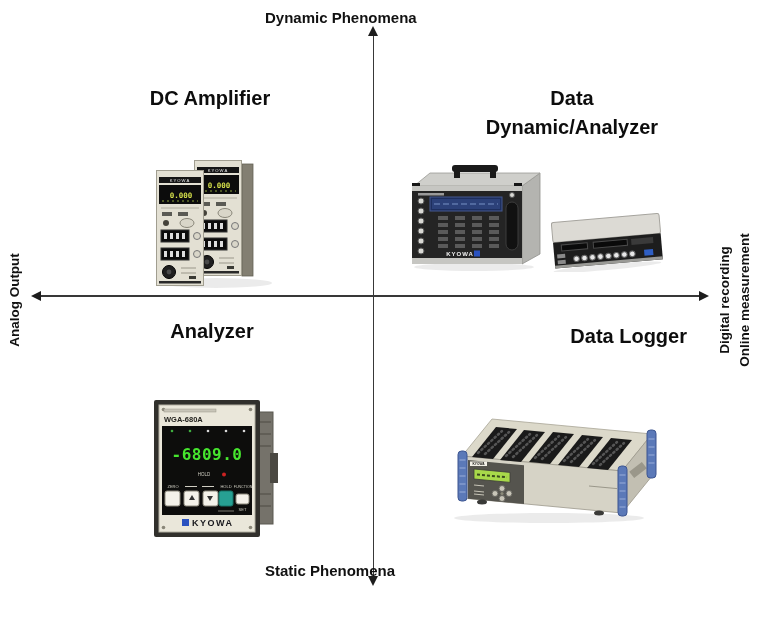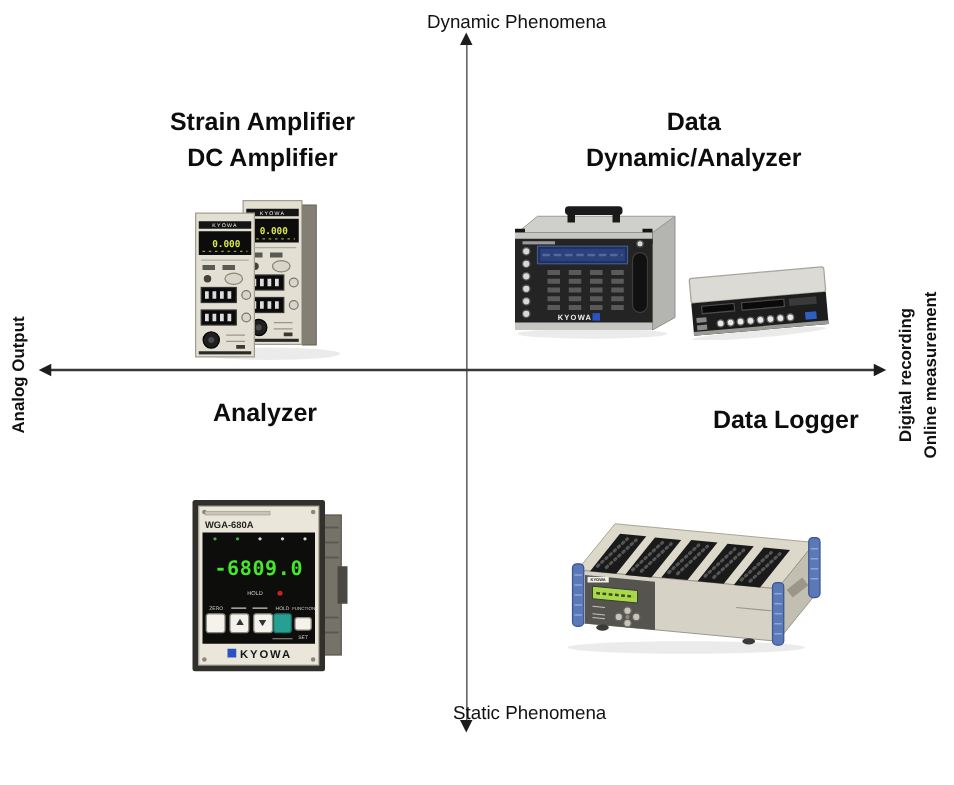--- a/index.html
+++ b/index.html
@@ -10,30 +10,30 @@
   .abs{position:absolute;}
   
   .vline{left:372.5px;top:34px;width:1.5px;height:546px;background:#383838;}
   .hline{left:40px;top:295px;width:661px;height:1.5px;background:#383838;}
   .arrow{width:0;height:0;}
   .arrow-up{left:368px;top:26px;border-left:5px solid transparent;border-right:5px solid transparent;border-bottom:10px solid #1d1d1d;}
   .arrow-down{left:368px;top:576px;border-left:5px solid transparent;border-right:5px solid transparent;border-top:10px solid #1d1d1d;}
   .arrow-left{left:31px;top:291px;border-top:5px solid transparent;border-bottom:5px solid transparent;border-right:10px solid #1d1d1d;}
   .arrow-right{left:699px;top:291px;border-top:5px solid transparent;border-bottom:5px solid transparent;border-left:10px solid #1d1d1d;}
   
-  .axis-label{font-weight:normal;font-size:15px;color:#111;text-align:right;width:220px;}
+  .axis-label{font-weight:bold;font-size:15px;color:#111;text-align:left;width:220px;}
   .axis-top{left:265px;top:9px;}
   .axis-bottom{left:265px;top:562px;}
   .axis-side{font-weight:bold;font-size:13.5px;color:#111;white-space:nowrap;text-align:center;line-height:20px;}
   .axis-left{left:15px;top:300px;transform:translate(-50%,-50%) rotate(-90deg);}
   .axis-right{left:735px;top:300px;transform:translate(-50%,-50%) rotate(-90deg);}
   
   .q-title{font-weight:bold;font-size:20px;line-height:29px;text-align:center;width:260px;color:#0d0d0d;}
   .q-tl{left:80px;top:84px;}
-  .q-tr{left:425px;top:84px;}
+  .q-tr{left:442px;top:84px;}
   .q-bl{left:82px;top:317px;}
   .q-br{left:427px;top:322px;text-align:right;}
   svg{display:block;}
   .seg{font-family:"DejaVu Sans Mono",monospace;font-weight:bold;}
   .tiny{font-family:"Liberation Sans",sans-serif;}
 </style>
 </head>
 <body>
 
 <div id="canvas">
@@ -47,21 +47,20 @@
 
   <div class="abs axis-label axis-top">Dynamic Phenomena</div>
   <div class="abs axis-label axis-bottom">Static Phenomena</div>
   <div class="abs axis-side axis-left">Analog Output</div>
   <div class="abs axis-side axis-right">
     <div>Digital recording</div>
     <div>Online measurement</div>
   </div>
 
   <div class="abs q-title q-tl">
-    <div>Strain Amplifier</div>
     <div>DC Amplifier</div>
   </div>
   <div class="abs q-title q-tr">
     <div>Data</div>
     <div>Dynamic/Analyzer</div>
   </div>
   <div class="abs q-title q-bl">
     <div>Analyzer</div>
   </div>
   <div class="abs q-title q-br">

